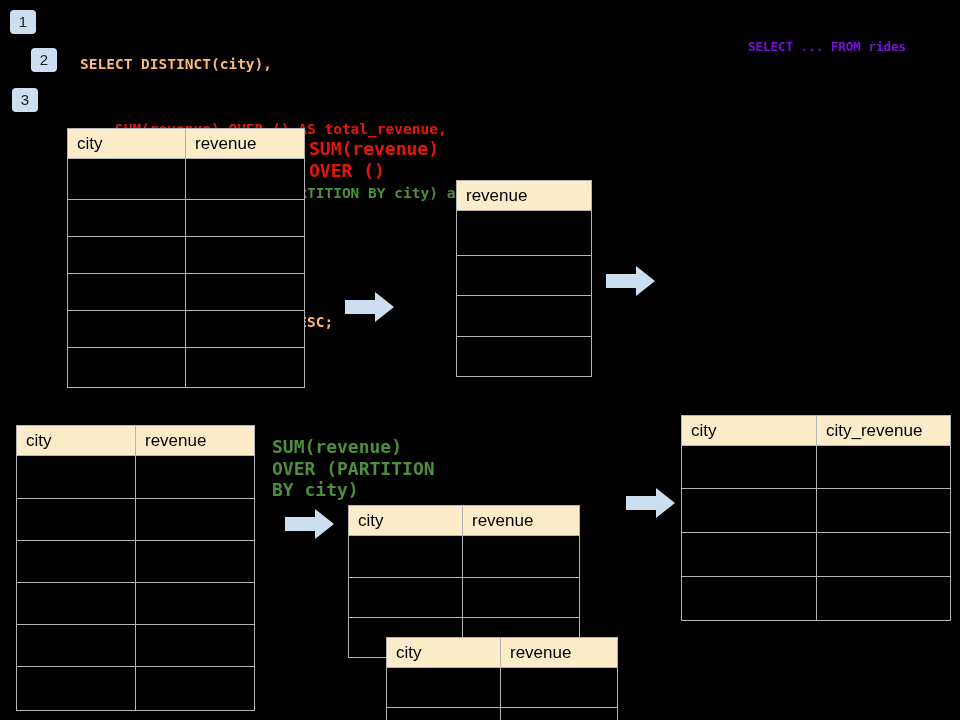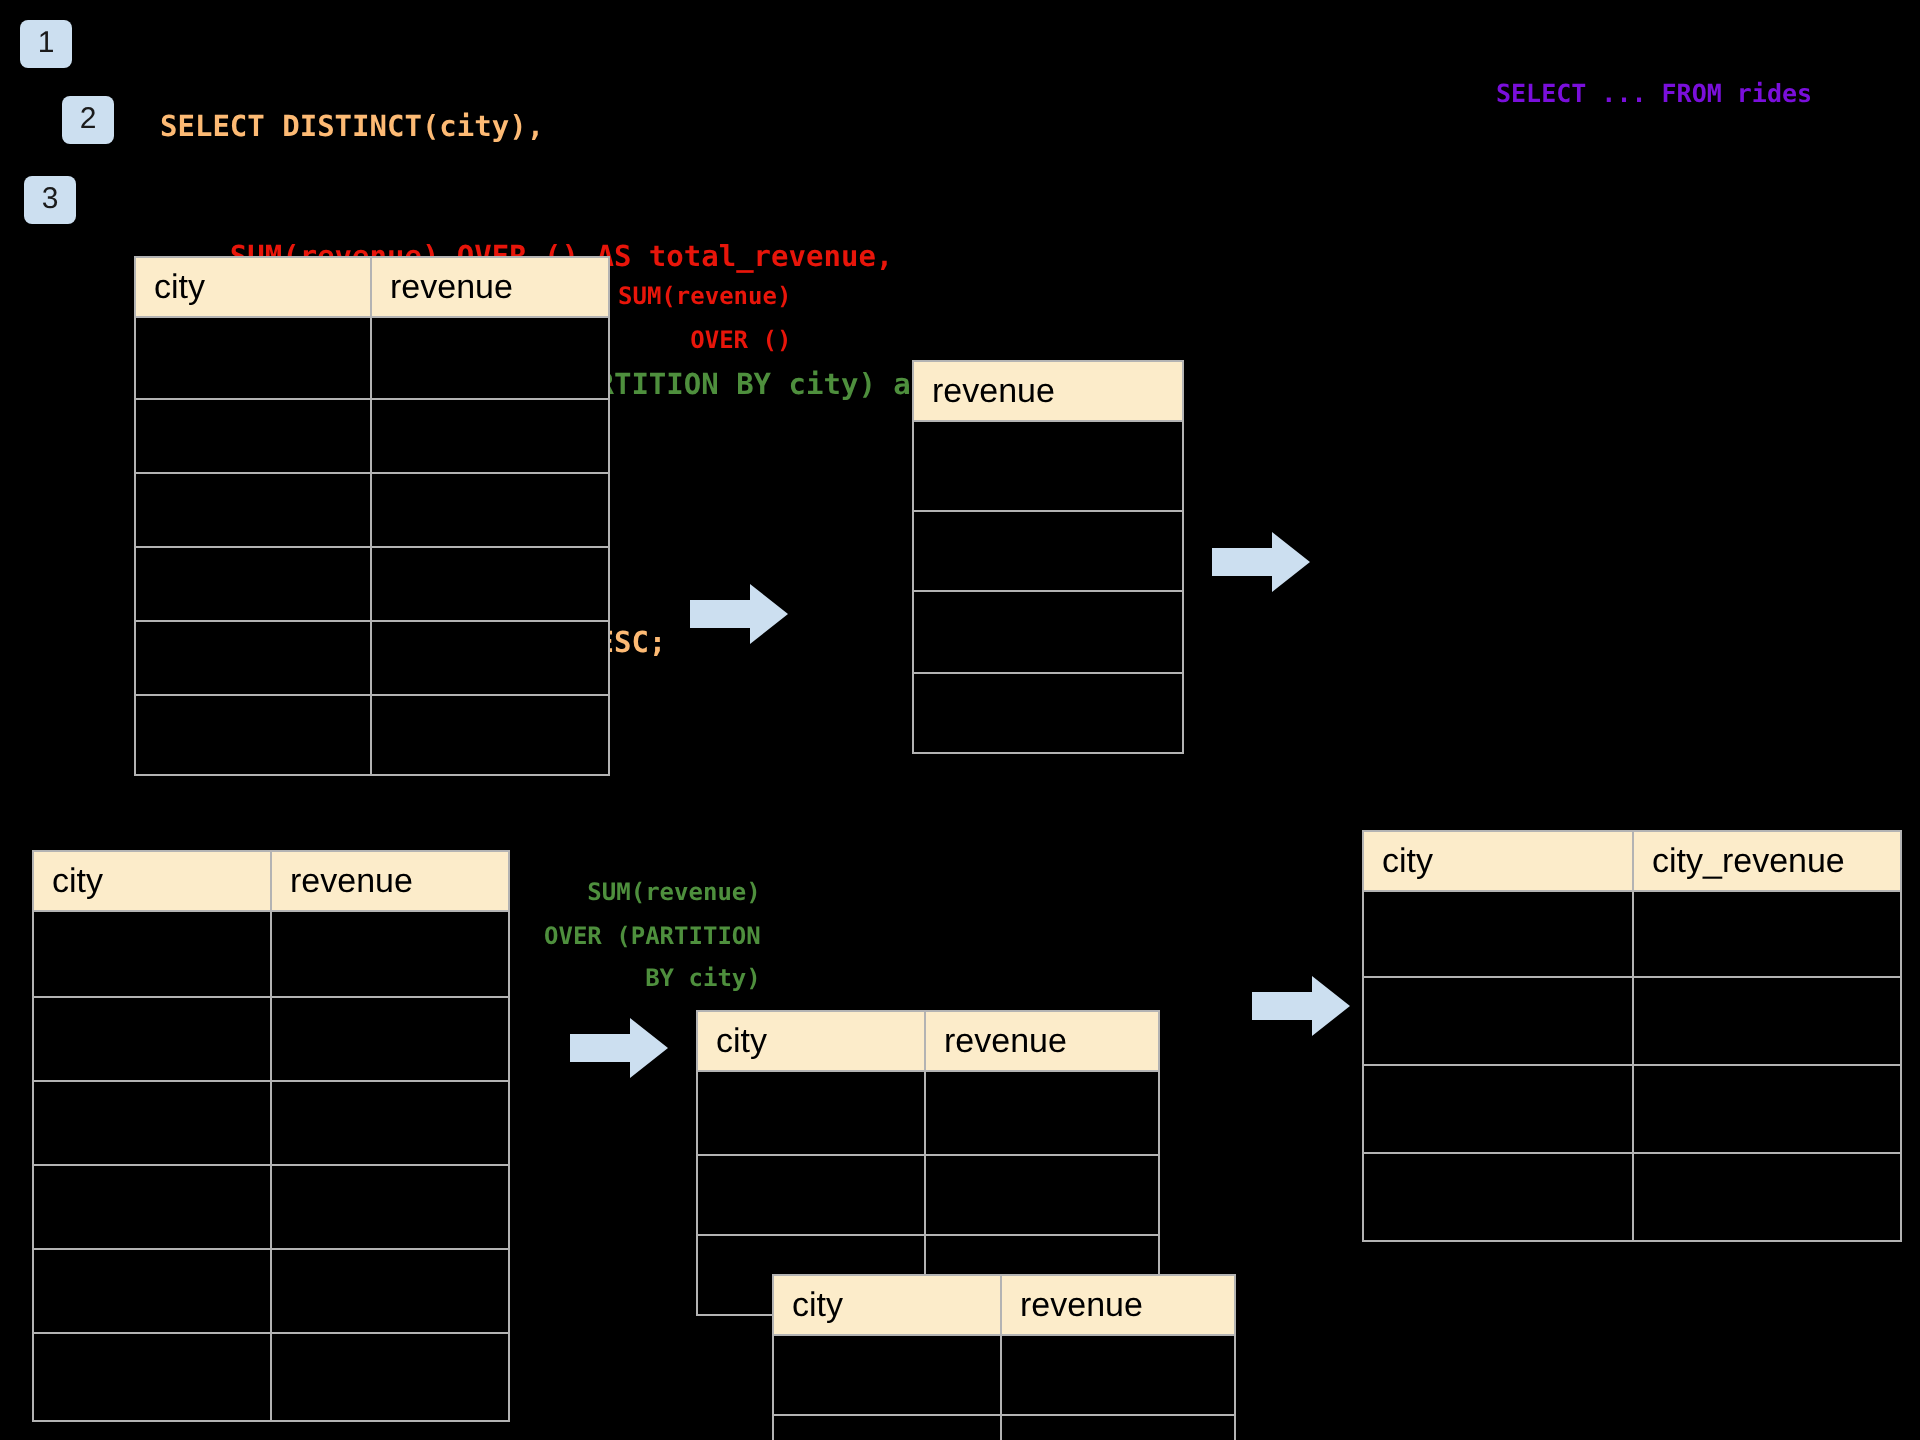--- a/index.html
+++ b/index.html
@@ -56,25 +56,24 @@
     font-weight: bold;
     color: #7a0fdb;
     white-space: pre;
     width: 215px;
   }
 
   
   .anno {
     position: absolute;
     font-family: "DejaVu Sans Mono", monospace;
-    font-size: 12px;
+    font-size: 18px;
     line-height: 21.5px;
     font-weight: bold;
     white-space: pre;
-    text-align: right;
   }
   .anno.red   { color: #e8150a; }
   .anno.green { color: #4e8f3d; }
 
   
   .tbl {
     position: absolute;
     border-collapse: collapse;
     table-layout: fixed;
     background: #be185d;

